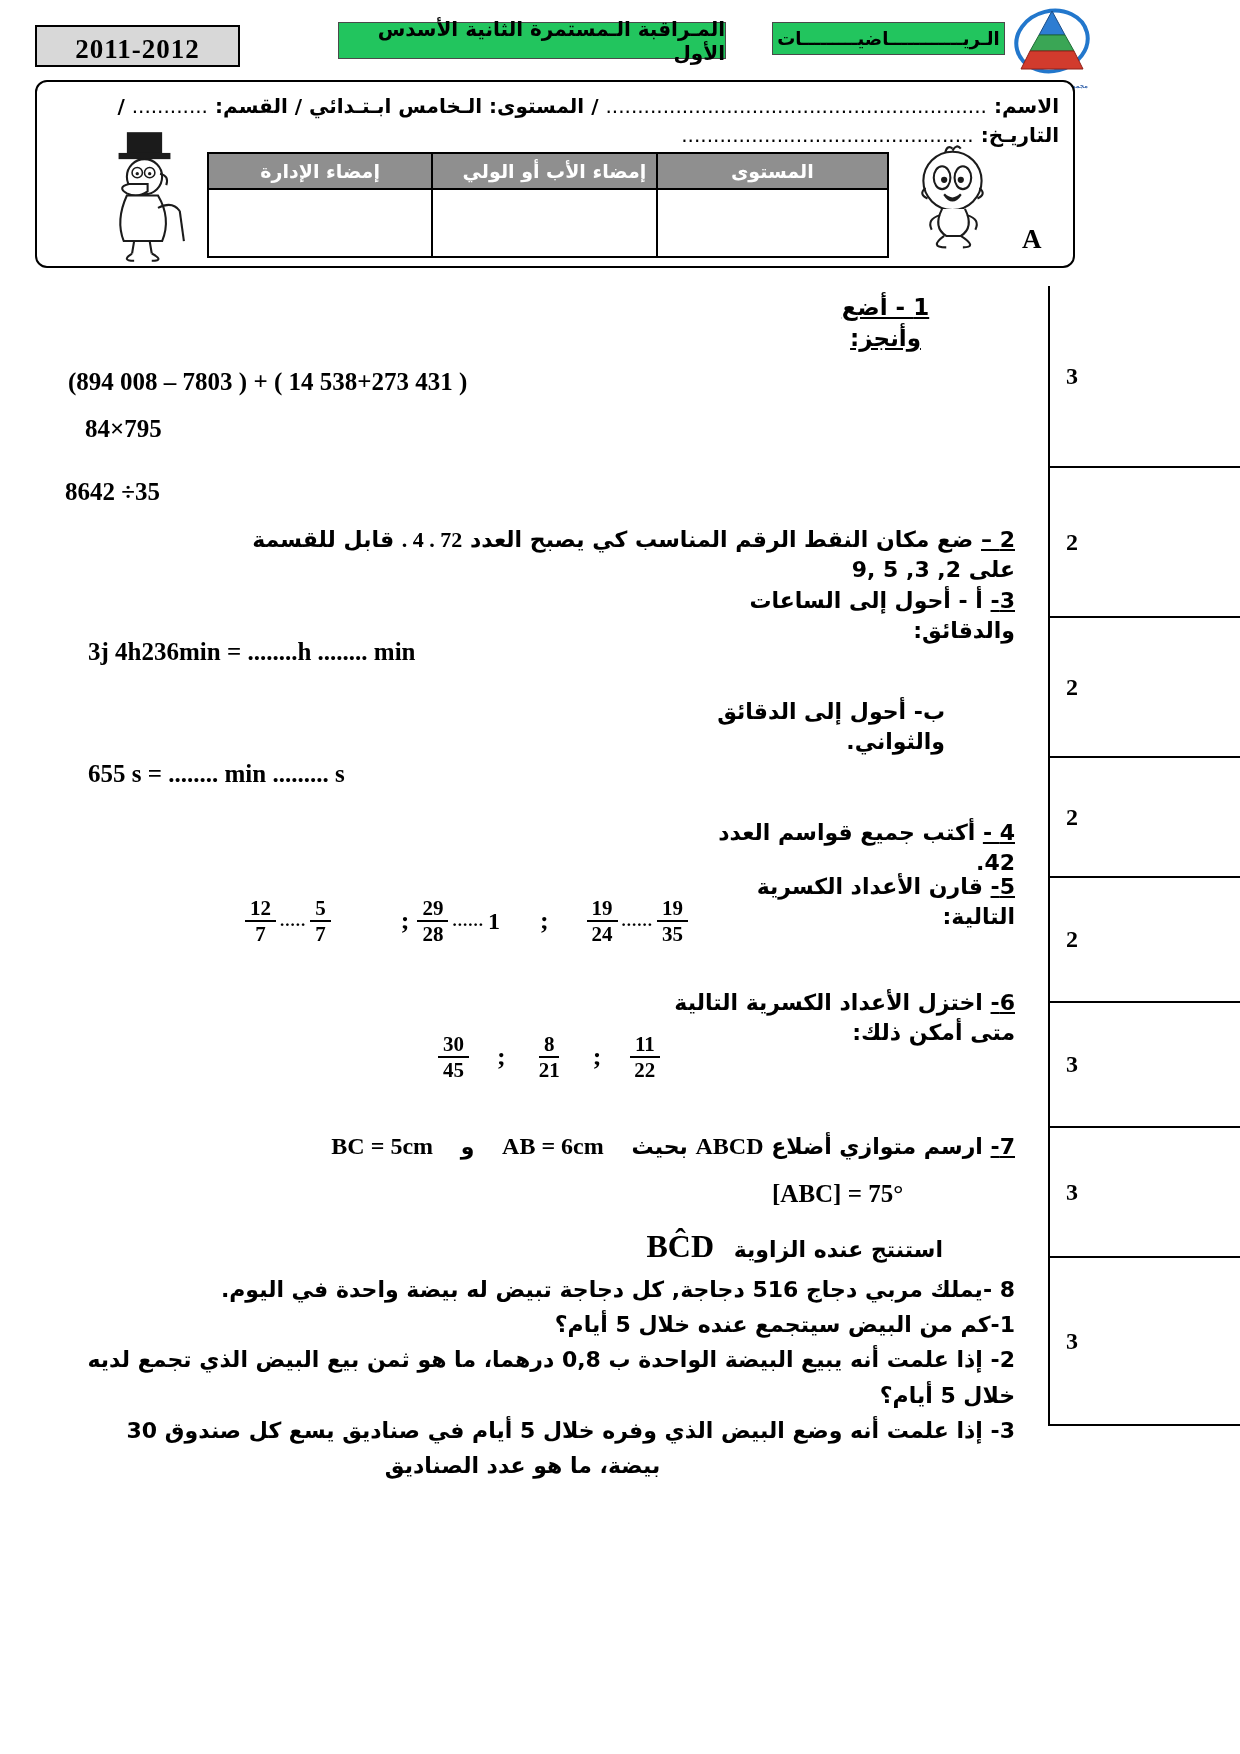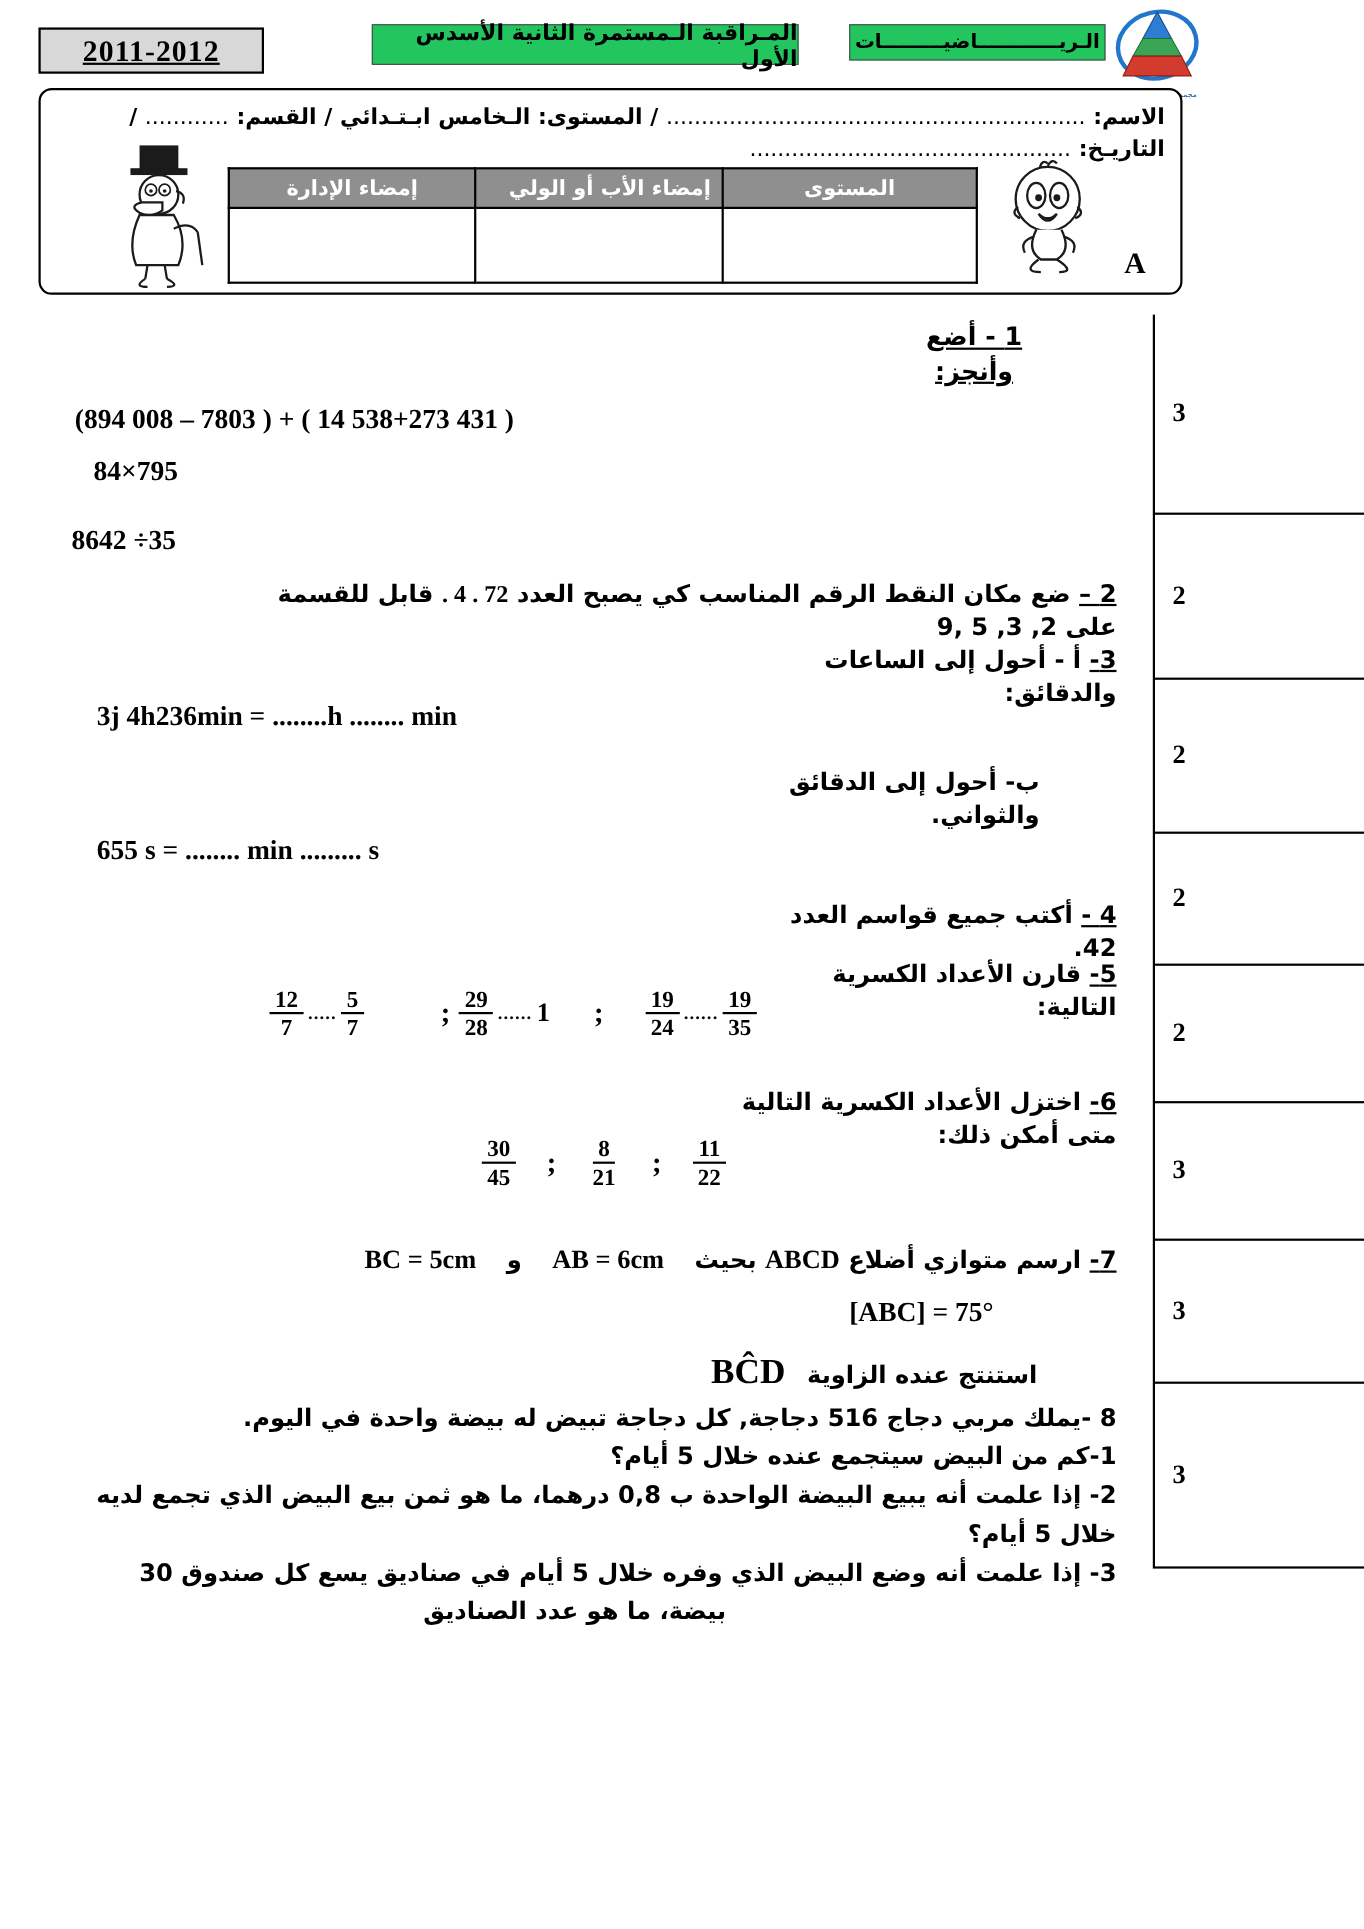--- a/index.html
+++ b/index.html
@@ -14,21 +14,21 @@
   .graybox {
     background:#22c55e; border:1px solid #4a4a4a;
     display:flex; align-items:center; justify-content:center;
     font-weight:bold;
   }
   
   .hdr-year {
     left:35px; top:25px; width:205px; height:42px;
     background:#d8d8d8; border:2px solid #000;
     font-family:"Liberation Serif", serif; font-size:27px; letter-spacing:1px;
-    display:flex; align-items:center; justify-content:center; font-weight:bold;text-decoration:underline;
+    display:flex; align-items:flex-end; justify-content:center; font-weight:bold;
   }
   .hdr-title { left:338px; top:22px; width:388px; height:37px; font-size:20px; }
   .hdr-subject { left:772px; top:22px; width:233px; height:33px; font-size:18px; }
   .hdr-logo { left:1006px; top:5px; width:92px; height:92px; text-align:center; }
   .logo-caption { font-size:7px; color:#1a4fa0; line-height:1.1; direction:rtl; }
   
   .info-box {
     left:35px; top:80px; width:1040px; height:188px;
     border:2px solid #000; border-radius:12px; background:#fff;
   }

